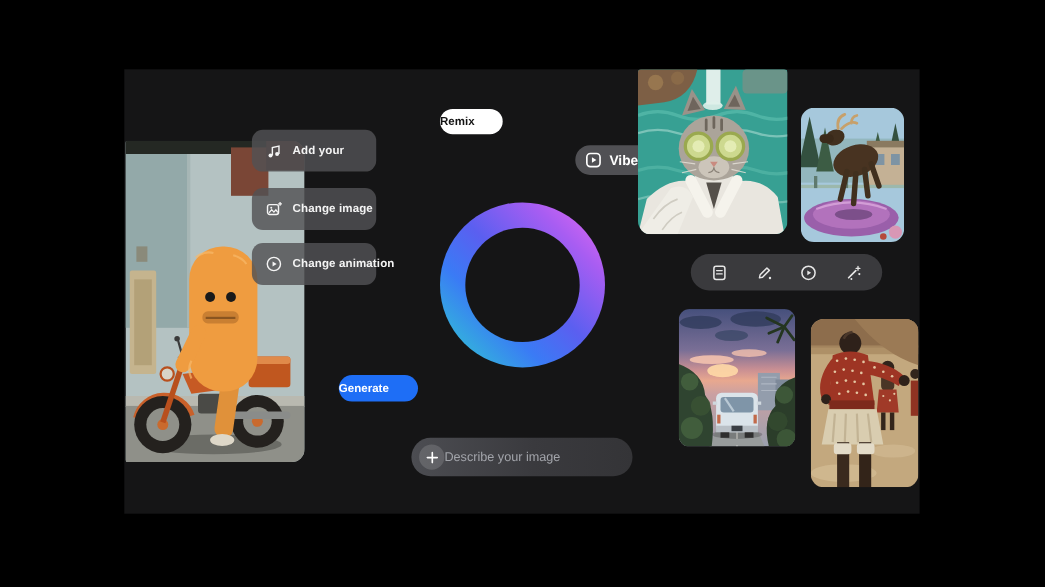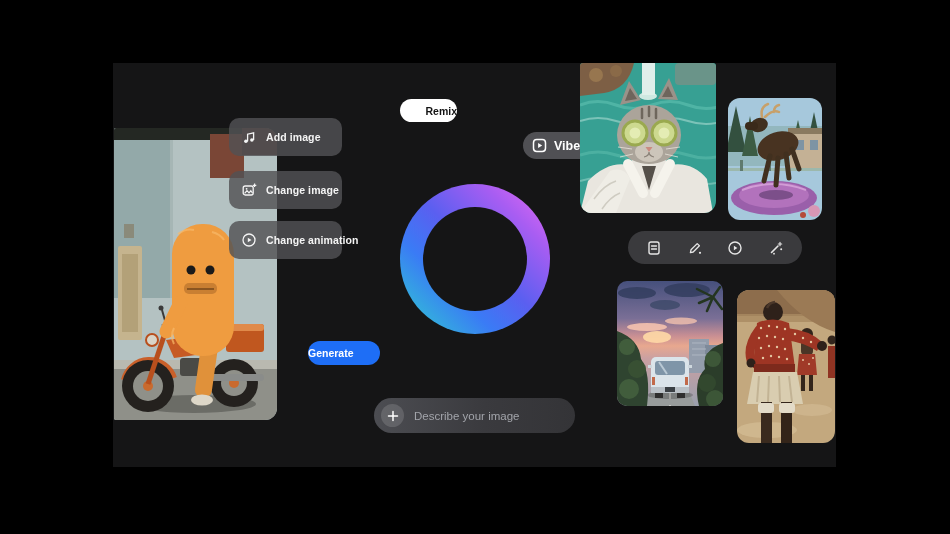--- a/index.html
+++ b/index.html
@@ -32,21 +32,21 @@
     display:flex; align-items:center; gap:9px; padding:0 0 0 12px;
     cursor:pointer;
   }
   .action-btn .lbl { font-size:10.5px; font-weight:700; color:#f4f4f4; letter-spacing:.1px; white-space:nowrap; }
   .action-btn svg { flex:0 0 auto; }
 
   
   .remix {
     position:absolute; left:400px; top:99px; width:57px; height:23px;
     background:#fff; border-radius:12px;
-    display:flex; align-items:center; justify-content:flex-end;
+    display:flex; align-items:center; justify-content:flex-start;
     font-size:10.5px; font-weight:700; color:#141414; cursor:pointer;
   }
 
   
   .vibes {
     position:absolute; left:523px; top:132px; width:77px; height:27px;
     background:rgba(104,104,108,0.72); border-radius:14px;
     display:flex; align-items:center; gap:7px; padding-left:9px;
     cursor:pointer;
   }
@@ -68,21 +68,21 @@
     position:absolute; left:308px; top:341px; width:72px; height:24px;
     background:#1e6ef6; border-radius:12px;
     display:flex; align-items:center; justify-content:flex-start;
     font-size:10.5px; font-weight:700; color:#fff; cursor:pointer;
   }
 
   
   .prompt {
     position:absolute; left:374px; top:398px; width:201px; height:35px;
     background:linear-gradient(90deg,#4c4d52 0%,#3a3a3e 55%,#343437 100%);
-    border-radius:18px; display:flex; align-items:center; gap:10px; padding-left:7px;
+    border-radius:18px; display:flex; align-items:center; padding-left:7px;
   }
   .plus-circle {
     width:23px; height:23px; border-radius:50%;
     background:rgba(255,255,255,0.14);
     display:flex; align-items:center; justify-content:center;
     cursor:pointer; flex:0 0 auto;
   }
   .prompt input {
     background:transparent; border:none; outline:none;
     color:#e8e8ea; font-size:11.5px; width:150px;
@@ -148,21 +148,21 @@
       <rect x="73" y="160" width="27" height="2" fill="#8a5520"></rect>
     </svg>
   </div>
 
   <div class="action-btn" style="top:55px; left:116px;">
     <svg width="16" height="16" viewBox="0 0 16 16">
       <path d="M6.6,12.3 V5.2 L12.6,3.8 V11" stroke="#f4f4f4" stroke-width="1.3" fill="none"></path>
       <circle cx="4.9" cy="12.3" r="1.8" fill="#f4f4f4"></circle>
       <circle cx="10.9" cy="11" r="1.8" fill="#f4f4f4"></circle>
     </svg>
-    <span class="lbl">Add image</span>
+    <span class="lbl">Add your</span>
   </div>
 
   <div class="action-btn" style="top:108px; left:116px;">
     <svg width="16" height="16" viewBox="0 0 16 16">
       <rect x="2.2" y="4" width="10" height="9" rx="2" stroke="#f4f4f4" stroke-width="1.3" fill="none"></rect>
       <path d="M3.6,11.4 l2.4,-2.8 2,2.2 1.8,-2 1.7,2.2" stroke="#f4f4f4" stroke-width="1.2" fill="none"></path>
       <circle cx="5.6" cy="6.8" r="0.9" fill="#f4f4f4"></circle>
       <path d="M13.6,1.6 v3.4 M11.9,3.3 h3.4" stroke="#f4f4f4" stroke-width="1.2"></path>
     </svg>
     <span class="lbl">Change image</span>

